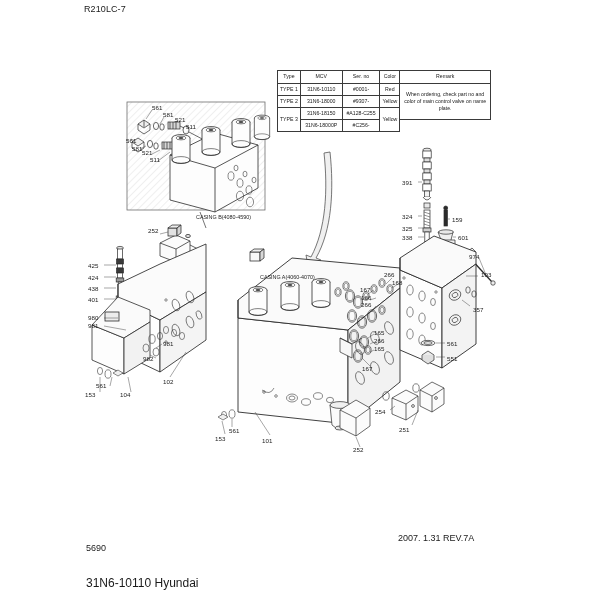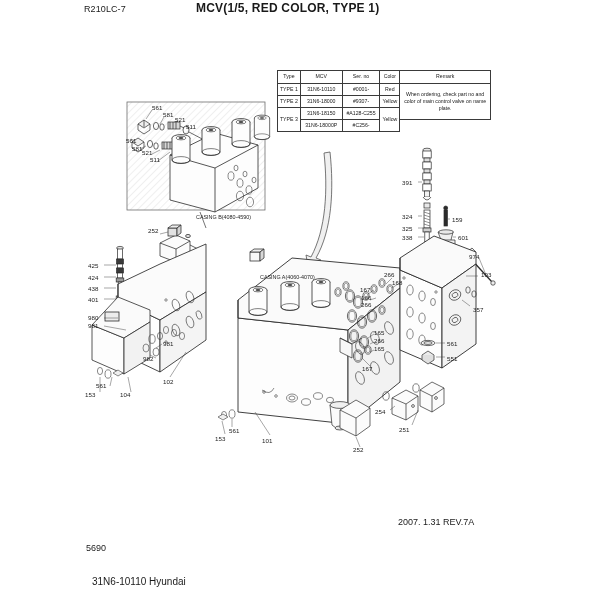--- a/index.html
+++ b/index.html
@@ -42,28 +42,28 @@
 
   
   .ftr-left {
     position: absolute;
     left: 86px; top: 543px;
     font-size: 9px;
     white-space: nowrap;
   }
   .ftr-right {
     position: absolute;
-    left: 398px; top: 517px;
+    left: 398px; top: 533px;
     font-size: 9px;
     white-space: nowrap;
   }
   .ftr-caption {
     position: absolute;
-    left: 92px; top: 576px;
-    font-size: 10px;
+    left: 86px; top: 576px;
+    font-size: 12px;
     white-space: nowrap;
   }
 
   
   .type-table {
     position: absolute;
     left: 277px; top: 70px;
     border-collapse: collapse;
     font-size: 5.2px;
     line-height: 1.05;
@@ -114,21 +114,20 @@
     color: #1c1c1c;
     white-space: nowrap;
   }
 </style>
 </head>
 <body>
 
 <div class="page">
 
   <div class="hdr-model">R210LC-7</div>
-  <div class="hdr-title">MCV(1/5, RED COLOR, TYPE 1)</div>
 
   <svg class="dwg" viewBox="0 0 600 600" xmlns="http://www.w3.org/2000/svg">
     <defs>
       <pattern id="hatch" width="5" height="5" patternUnits="userSpaceOnUse" patternTransform="rotate(45)">
         <line x1="0" y1="0" x2="0" y2="5" stroke="#c9c9c9" stroke-width="0.6"></line>
       </pattern>
       <g id="oring">
         <ellipse rx="4.6" ry="6.2" fill="none" stroke="#2b2b2b" stroke-width="0.7"></ellipse>
         <ellipse rx="3.2" ry="4.7" fill="none" stroke="#2b2b2b" stroke-width="0.5"></ellipse>
       </g>

